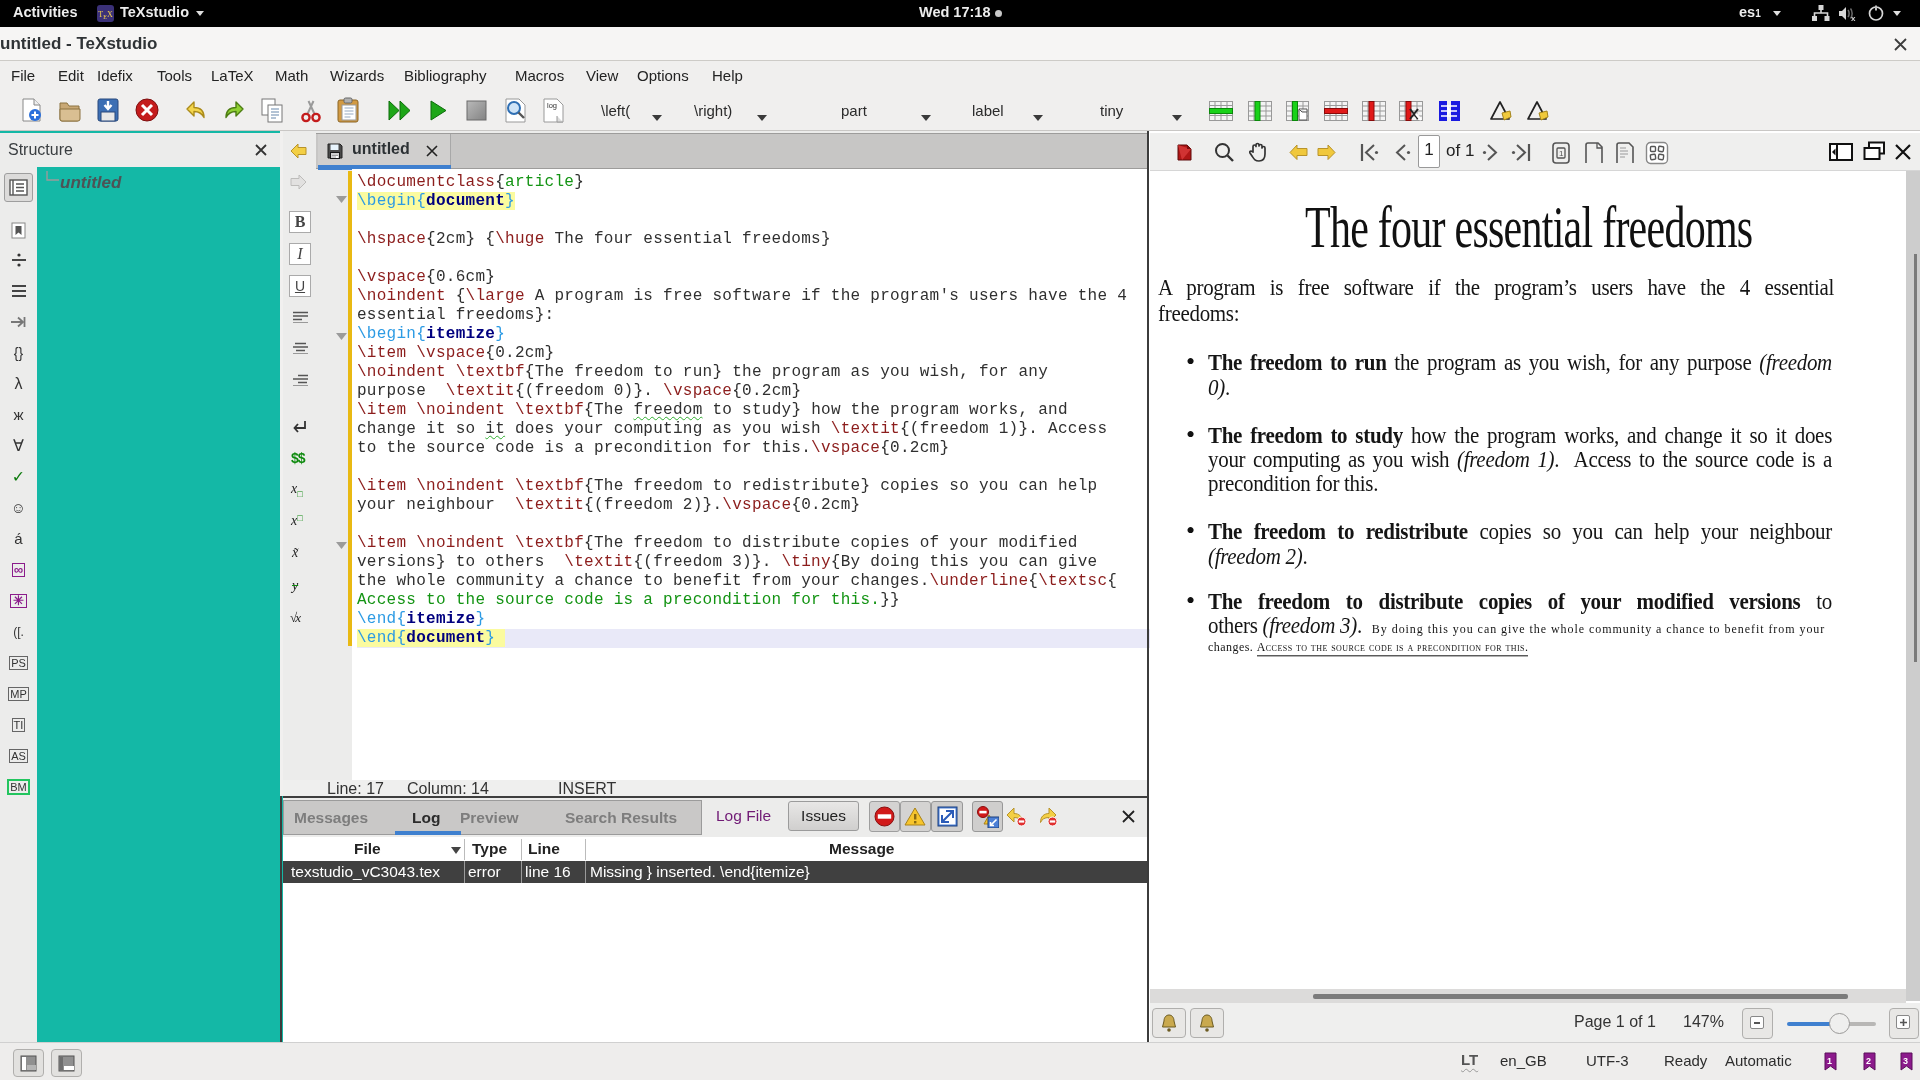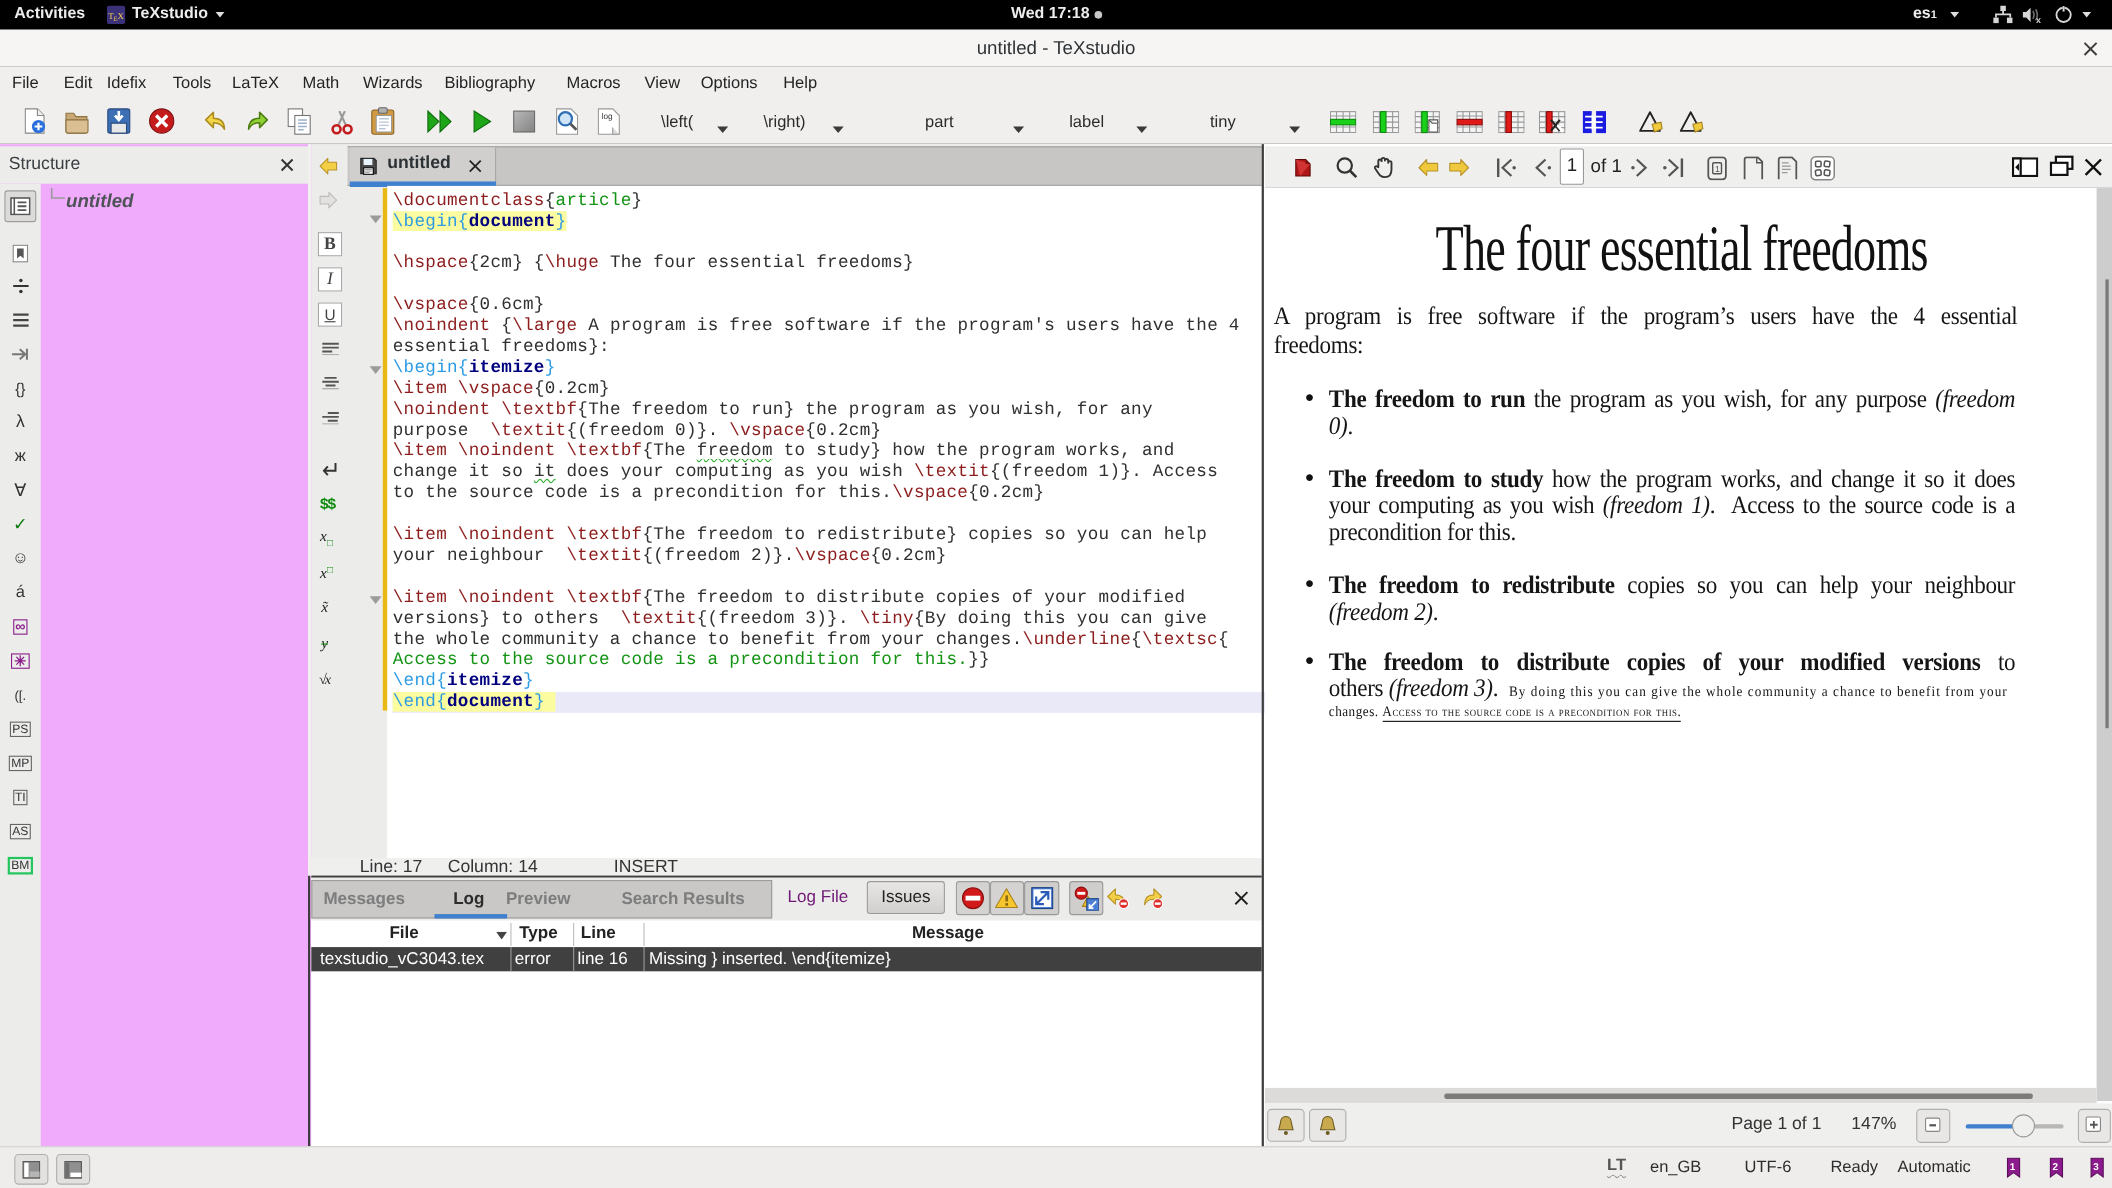--- a/index.html
+++ b/index.html
@@ -2,30 +2,30 @@
 <html><head><meta charset="utf-8"><style>
 *{margin:0;padding:0;box-sizing:border-box}
 html,body{width:1920px;height:1080px;overflow:hidden}
 body{font-family:"Liberation Sans",sans-serif;position:relative;background:#fff;font-size:15px;color:#1a1a1a}
 .abs{position:absolute}
 
 #topbar{position:absolute;left:0;top:0;width:1920px;height:27px;background:#000;color:#e8e8e8}
 #topbar .t{position:absolute;top:4px;font-size:14.5px;color:#ededed}
 
 #titlebar{position:absolute;left:0;top:27px;width:1920px;height:34px;background:#f6f5f4;border-bottom:1px solid #cdcbc7}
-#titlebar .name{position:absolute;top:7px;width:100%;text-align:center;font-weight:normal;font-size:17px;color:#2f3336}
+#titlebar .name{position:absolute;top:7px;width:100%;font-weight:bold;font-size:17px;color:#2f3336}
 
 #menubar{position:absolute;left:0;top:61px;width:1920px;height:30px;background:#f0efee}
 #menubar span{position:absolute;top:6px;font-size:15px;color:#232323}
 
 #toolbar{position:absolute;left:0;top:91px;width:1920px;height:40px;background:#f0efee;border-bottom:1px solid #c9c7c5}
 #toolbar .dd{position:absolute;top:11px;font-size:15px;color:#2b2b2b}
 .caret{position:absolute;width:0;height:0;border-left:5px solid transparent;border-right:5px solid transparent;border-top:6px solid #3a3a3a}
 
-#structpanel{position:absolute;left:0;top:131px;width:318px;height:911px;background:#f0abfc}
+#structpanel{position:absolute;left:0;top:131px;width:318px;height:911px;background:#14b8a6}
 #structhead{position:absolute;left:0;top:2px;width:280px;height:34px;background:#ececeb;font-size:16px;color:#3a3e41}
 #structicons{position:absolute;left:0;top:36px;width:37px;height:875px;background:#ececeb}
 .sic{position:absolute;left:4px;width:29px;height:29px;display:flex;align-items:center;justify-content:center;color:#444}
 
 #editor{position:absolute;left:283px;top:131px;width:864px;height:911px;background:#ececeb}
 #tabbar{position:absolute;left:33px;top:2px;width:831px;height:36px;background:#c7c6c5;border-top:1px solid #9d9c9b;border-bottom:1px solid #9d9c9b}
 #tab1{position:absolute;left:2px;top:0;width:133px;height:31px;background:#d0cfce;border-right:1px solid #a8a8a8}
 #tabblue{position:absolute;left:2px;top:31px;width:133px;height:5px;background:#3f80cf}
 #codearea{position:absolute;left:69px;top:38px;width:795px;height:611px;background:#fff}
 #ybar{position:absolute;left:65px;top:40px;width:4px;height:475px;background:#e9b913}
@@ -608,21 +608,21 @@
       <rect x="7" y="10" width="9" height="5" fill="#b5b5b5"></rect>
     </svg>
   <span class="abs" style="left:51px;top:6px;width:31px;height:28px;border:1px solid #b0afad;border-radius:4px;background:#e2e1df"></span>
   <svg class="abs" style="left:58px;top:12px" width="17" height="17" viewBox="0 0 17 17">
       <rect x="1" y="1" width="15" height="15" fill="#909090" stroke="#555"></rect>
       <rect x="2" y="2" width="3" height="13" fill="#6e6e6e"></rect>
       <rect x="6" y="11" width="10" height="4" fill="#fff"></rect>
     </svg>
   <span class="abs" style="left:1461px;top:8px;font-weight:bold;color:#555;text-decoration:underline wavy #999 1px;text-underline-offset:3px">LT</span>
   <span class="abs" style="left:1500px;top:9px">en_GB</span>
-  <span class="abs" style="left:1586px;top:9px">UTF-6</span>
+  <span class="abs" style="left:1586px;top:9px">UTF-3</span>
   <span class="abs" style="left:1664px;top:9px">Ready</span>
   <span class="abs" style="left:1725px;top:9px">Automatic</span>
   <svg class="abs" style="left:1822px;top:9px" width="17" height="19" viewBox="0 0 17 19">
       <path d="M3 1h11v17l-5.5-4L3 18z" fill="#8c1a8c" stroke="#5a0f5a"></path>
       <text x="5" y="12" font-size="9" fill="#fff" font-weight="bold">1</text>
     </svg>
   <svg class="abs" style="left:1861px;top:9px" width="17" height="19" viewBox="0 0 17 19">
       <path d="M3 1h11v17l-5.5-4L3 18z" fill="#8c1a8c" stroke="#5a0f5a"></path>
       <text x="5" y="12" font-size="9" fill="#fff" font-weight="bold">2</text>
     </svg>

